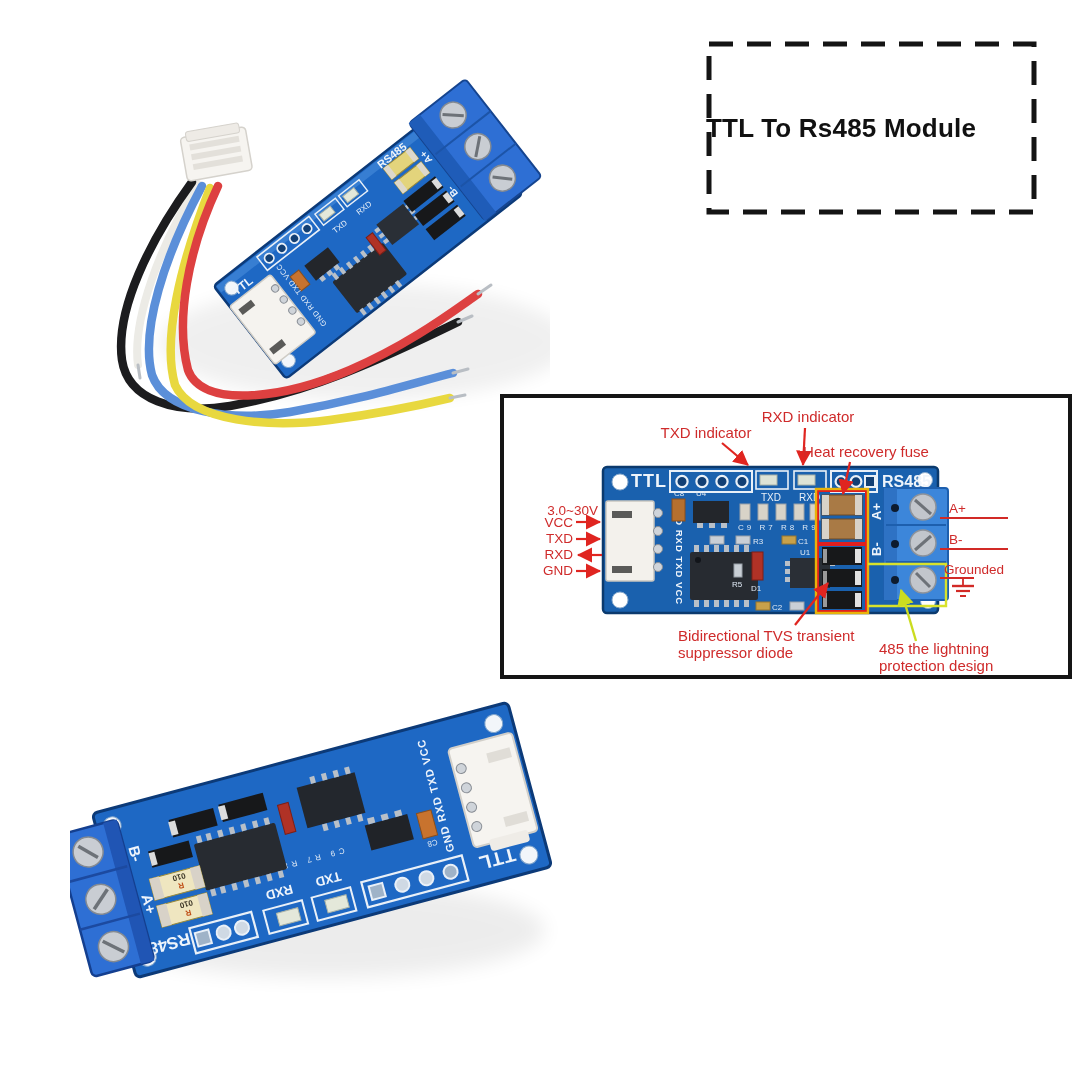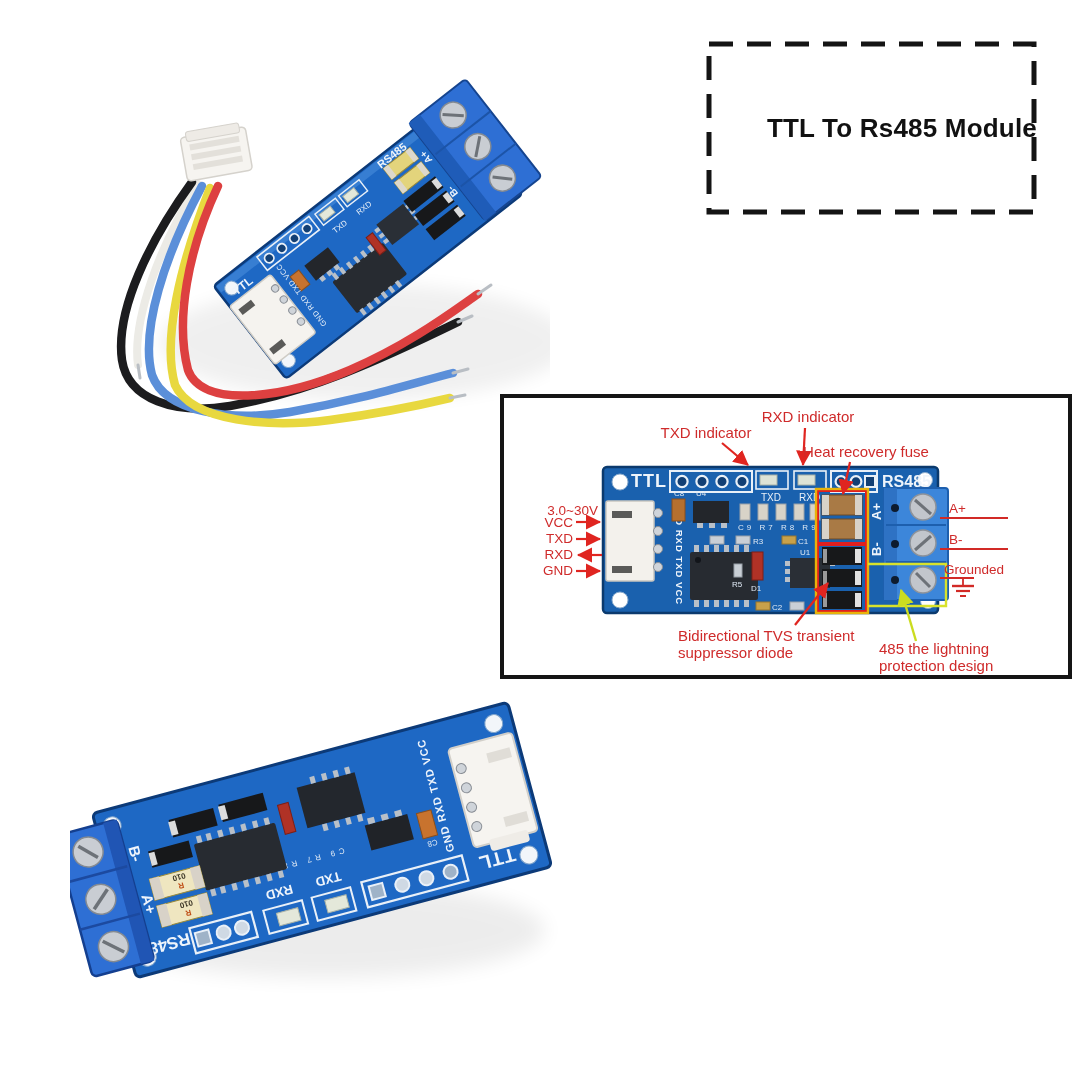--- a/index.html
+++ b/index.html
@@ -2,21 +2,21 @@
 <html><head>
 <meta charset="utf-8">
 <style>
   html,body{margin:0;padding:0;background:#ffffff;}
   .canvas{position:relative;width:1080px;height:1080px;background:#ffffff;overflow:hidden;
           font-family:"Liberation Sans",sans-serif;}
   .abs{position:absolute;}
   
   #title-box{left:706px;top:41px;width:331px;height:174px;}
   #title-box .lines{position:absolute;inset:0;display:flex;flex-direction:column;
-      align-items:flex-end;justify-content:center;gap:12px;}
+      align-items:flex-start;justify-content:center;gap:12px;}
   #title-box .tline{font-size:26px;font-weight:bold;color:#111111;line-height:31px;
       letter-spacing:.2px;white-space:nowrap;}
   
   #diagram-panel{left:500px;top:394px;width:572px;height:285px;background:#ffffff;
       border:4px solid #151515;box-sizing:border-box;}
   #diagram-panel svg{position:absolute;left:-4px;top:-4px;}
   
   .silk{fill:#e9f0f8;font-family:"Liberation Sans",sans-serif;}
   .silk-b{fill:#eef4fb;font-weight:bold;font-family:"Liberation Sans",sans-serif;}
   .ref{fill:#dfe9f4;font-size:8px;font-family:"Liberation Sans",sans-serif;}

